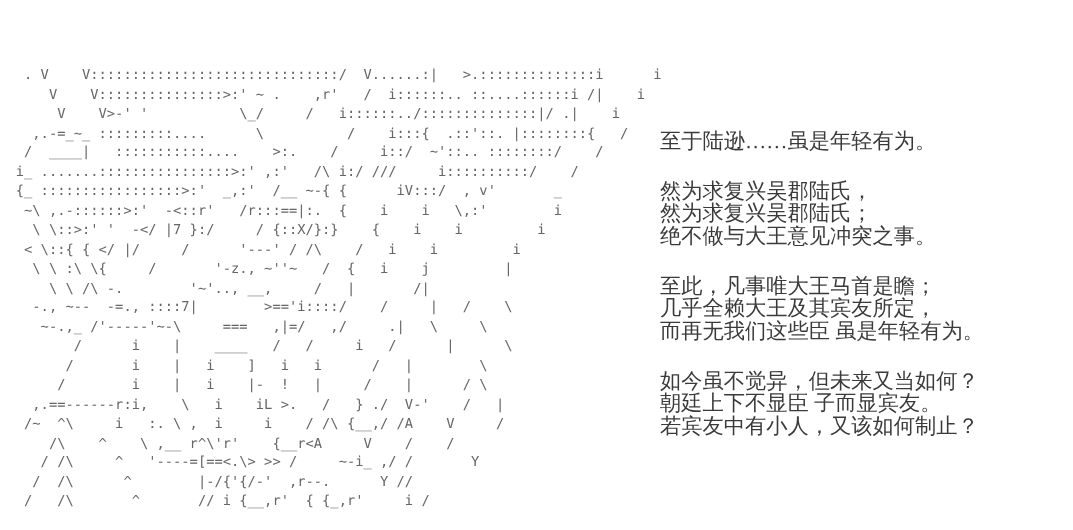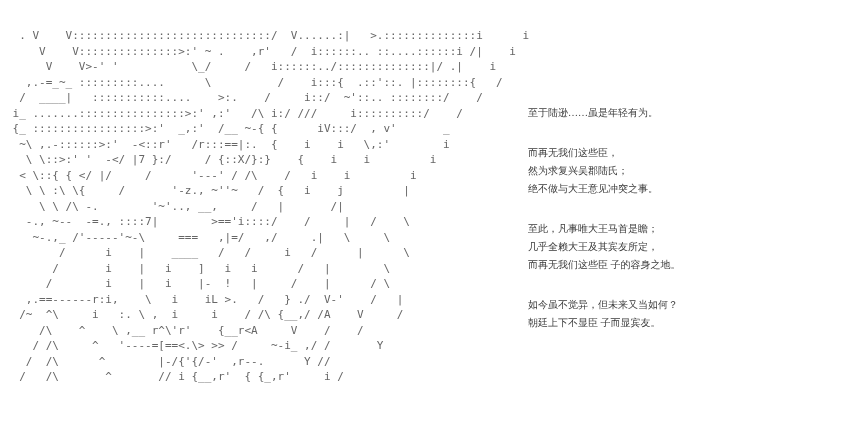--- a/index.html
+++ b/index.html
@@ -25,35 +25,35 @@
     line-height: 15.5px;
     white-space: pre;
     letter-spacing: 0px;
   }
   .dialogue {
     position: absolute;
     left: 528px;
     top: 104px;
     width: 324px;
     font-family: "Liberation Serif", "DejaVu Serif", serif;
-    font-size: 10px;
+    font-size: 17px;
     line-height: 18px;
   }
   .para {
     margin: 0 0 22px 0;
   }
   .line {
     white-space: nowrap;
   }
 </style>
 </head>
 <body>
 
 <div class="stage">
-  <pre class="aa" style="color: rgb(102, 102, 102);">  . V    V::::::::::::::::::::::::::::::/  V......:|   &gt;.::::::::::::::i      i
+  <pre class="aa" style="color: rgb(102, 102, 102); margin-top: 24px;">  . V    V::::::::::::::::::::::::::::::/  V......:|   &gt;.::::::::::::::i      i
      V    V:::::::::::::::&gt;:' ~ .    ,r'   /  i::::::.. ::....::::::i /|    i
       V    V&gt;-' '           \_/     /   i::::::../::::::::::::::|/ .|    i
    ,.-=_~_ :::::::::....      \          /    i:::{  .::'::. |::::::::{   /
   /  ____|   :::::::::::....    &gt;:.    /     i::/  ~'::.. ::::::::/    /
  i_ .......::::::::::::::::&gt;:' ,:'   /\ i:/ ///     i::::::::::/    /
  {_ :::::::::::::::::&gt;:'  _,:'  /__ ~-{ {      iV:::/  , v'       _
   ~\ ,.-::::::&gt;:'  -&lt;::r'   /r:::==|:.  {    i    i   \,:'        i
    \ \::&gt;:' '  -&lt;/ |7 }:/     / {::X/}:}    {    i    i         i
   &lt; \::{ { &lt;/ |/     /      '---' / /\    /   i    i         i
    \ \ :\ \{     /       '-z., ~''~   /  {   i    j         |
@@ -67,27 +67,28 @@
   /~  ^\     i   :. \ ,  i     i    / /\ {__,/ /A    V     /
      /\    ^    \ ,__ r^\'r'    {__r&lt;A     V    /    /
     / /\     ^   '----=[==&lt;.\&gt; &gt;&gt; /     ~-i_ ,/ /       Y
    /  /\      ^        |-/{'{/-'  ,r--.      Y //
   /   /\       ^       // i {__,r'  { {_,r'     i /</pre>
   <div class="dialogue" style="color: rgb(58, 58, 58);">
       <div class="para">
         <div class="line">至于陆逊……虽是年轻有为。</div>
       </div>
       <div class="para">
-        <div class="line">而再无我们这些臣，</div>
+        <div class="line">然为求复兴吴郡陆氏，</div>
         <div class="line">然为求复兴吴郡陆氏；</div>
         <div class="line">绝不做与大王意见冲突之事。</div>
       </div>
       <div class="para">
         <div class="line">至此，凡事唯大王马首是瞻；</div>
         <div class="line">几乎全赖大王及其宾友所定，</div>
-        <div class="line">而再无我们这些臣 子的容身之地。</div>
+        <div class="line">而再无我们这些臣 虽是年轻有为。</div>
       </div>
       <div class="para">
         <div class="line">如今虽不觉异，但未来又当如何？</div>
         <div class="line">朝廷上下不显臣 子而显宾友。</div>
+        <div class="line">若宾友中有小人，又该如何制止？</div>
       </div>
     </div>
 </div>
 
 </body></html>

